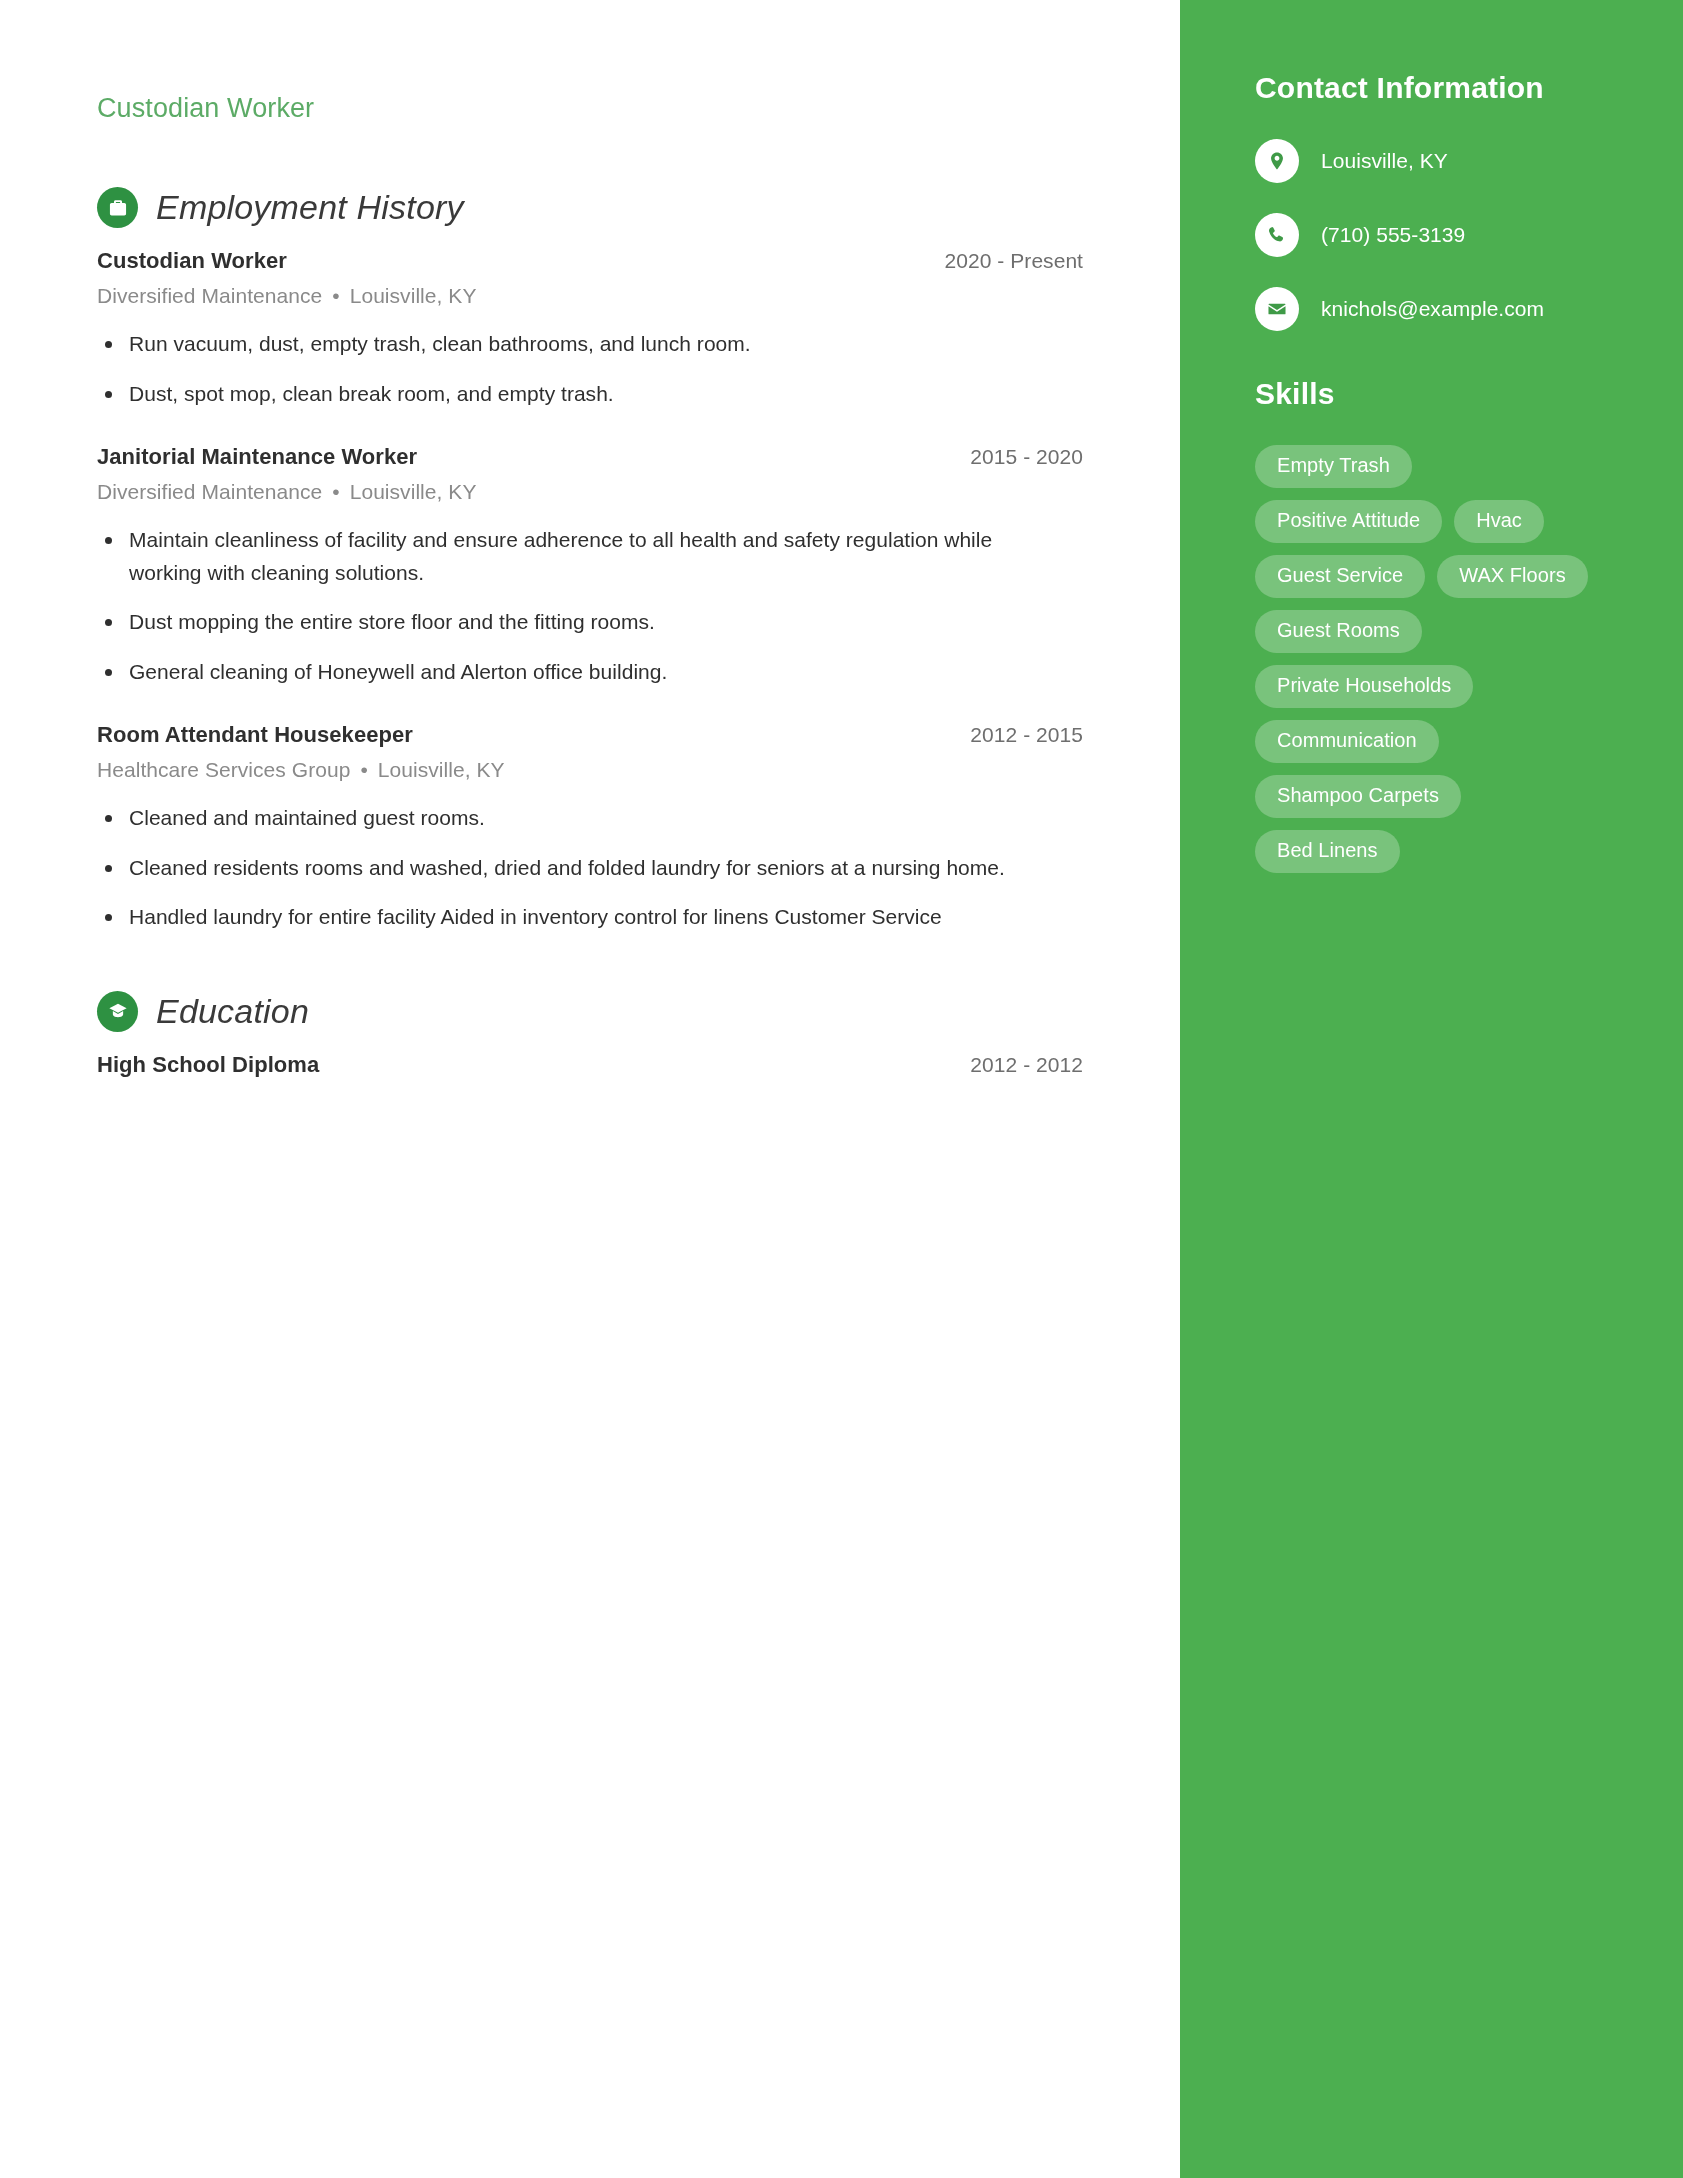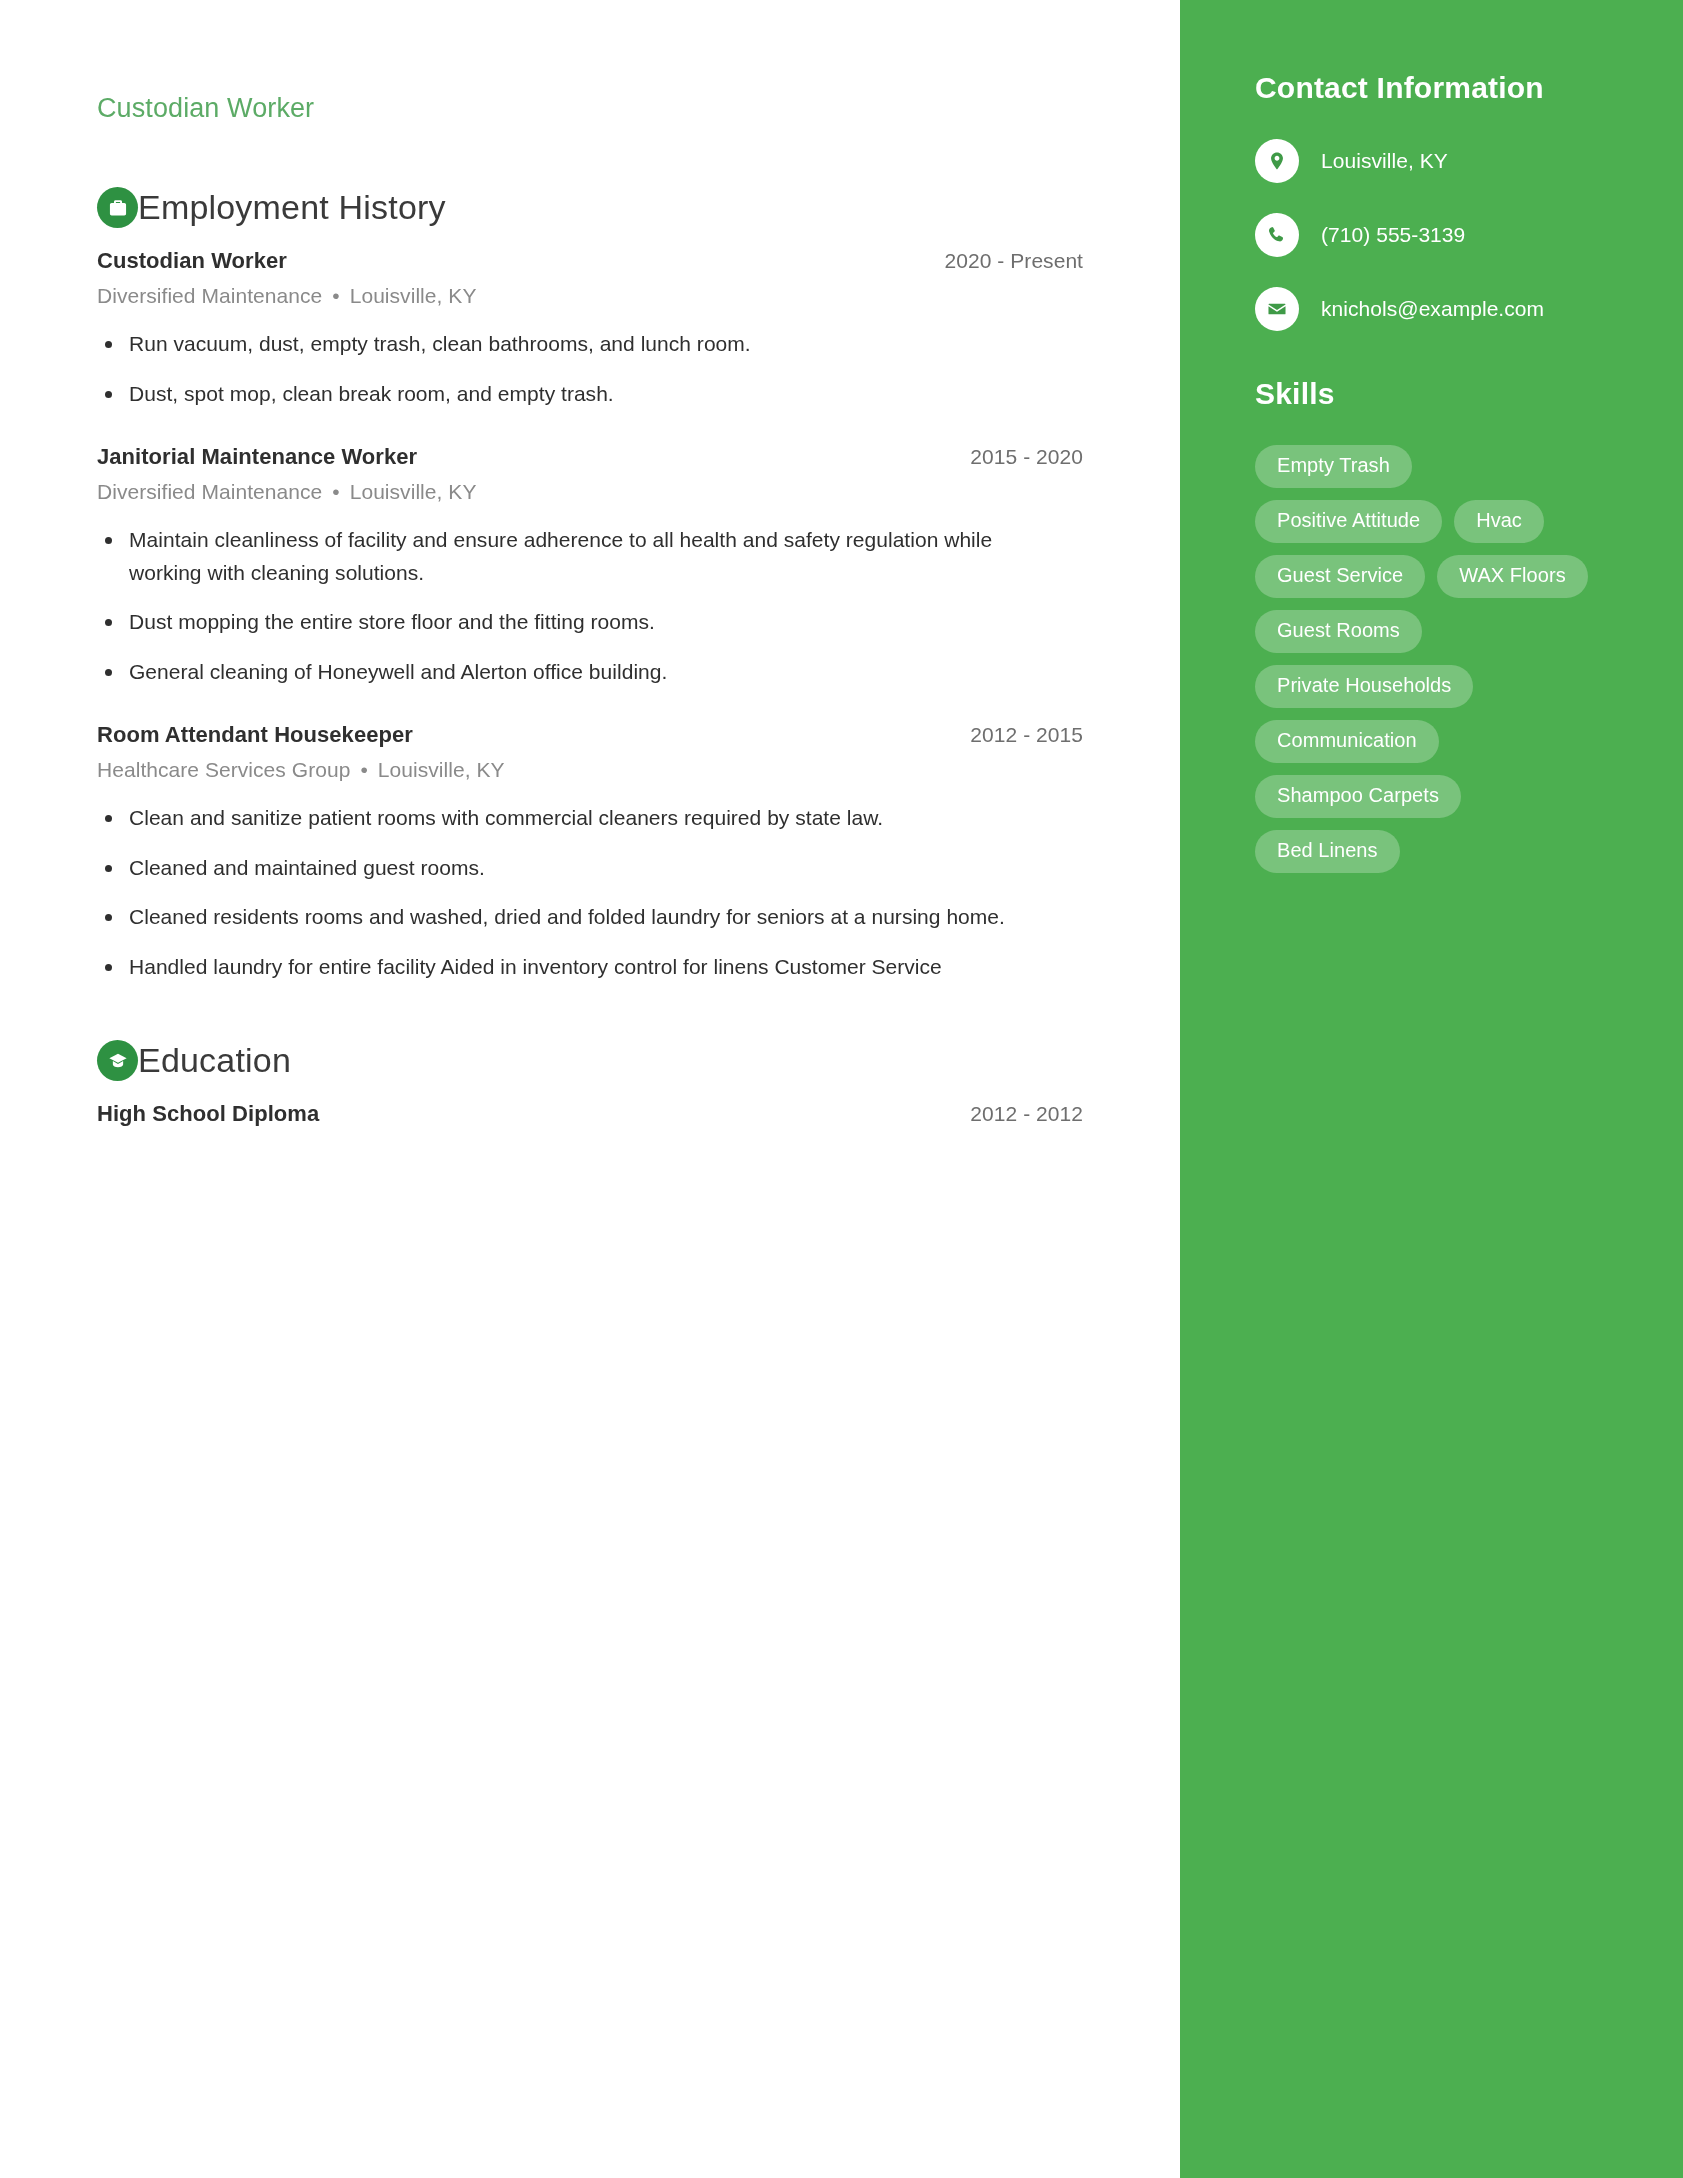--- a/index.html
+++ b/index.html
@@ -46,22 +46,24 @@
     font-size: 27px;
     font-weight: 400;
     color: #5cab66;
     letter-spacing: 0.1px;
   }
 
   
   .section-head {
     display: flex;
     align-items: center;
+    gap: 18px;
     margin-top: 63px;
     margin-bottom: 20px;
+    font-style: italic;
   }
 
   .sec-icon {
     width: 41px;
     height: 41px;
     border-radius: 50%;
     background: #2e9142;
     display: flex;
     align-items: center;
     justify-content: center;
@@ -260,21 +262,20 @@
 
       <div class="entry">
         <div class="entry-row">
           <span class="entry-title">Room Attendant Housekeeper</span>
           <span class="entry-date">2012 - 2015</span>
         </div>
         <div class="entry-meta">
           <span>Healthcare Services Group</span><span class="dot">•</span><span>Louisville, KY</span>
         </div>
         <ul class="bullets">
-          <li>Clean and sanitize patient rooms with commercial cleaners required by state law.</li>
           <li>Cleaned and maintained guest rooms.</li>
           <li>Cleaned residents rooms and washed, dried and folded laundry for seniors at a nursing home.</li>
           <li>Handled laundry for entire facility Aided in inventory control for linens Customer Service</li>
         </ul>
       </div>
 
     </div>
 
     <div class="section-head edu-section">
       <span class="sec-icon">

